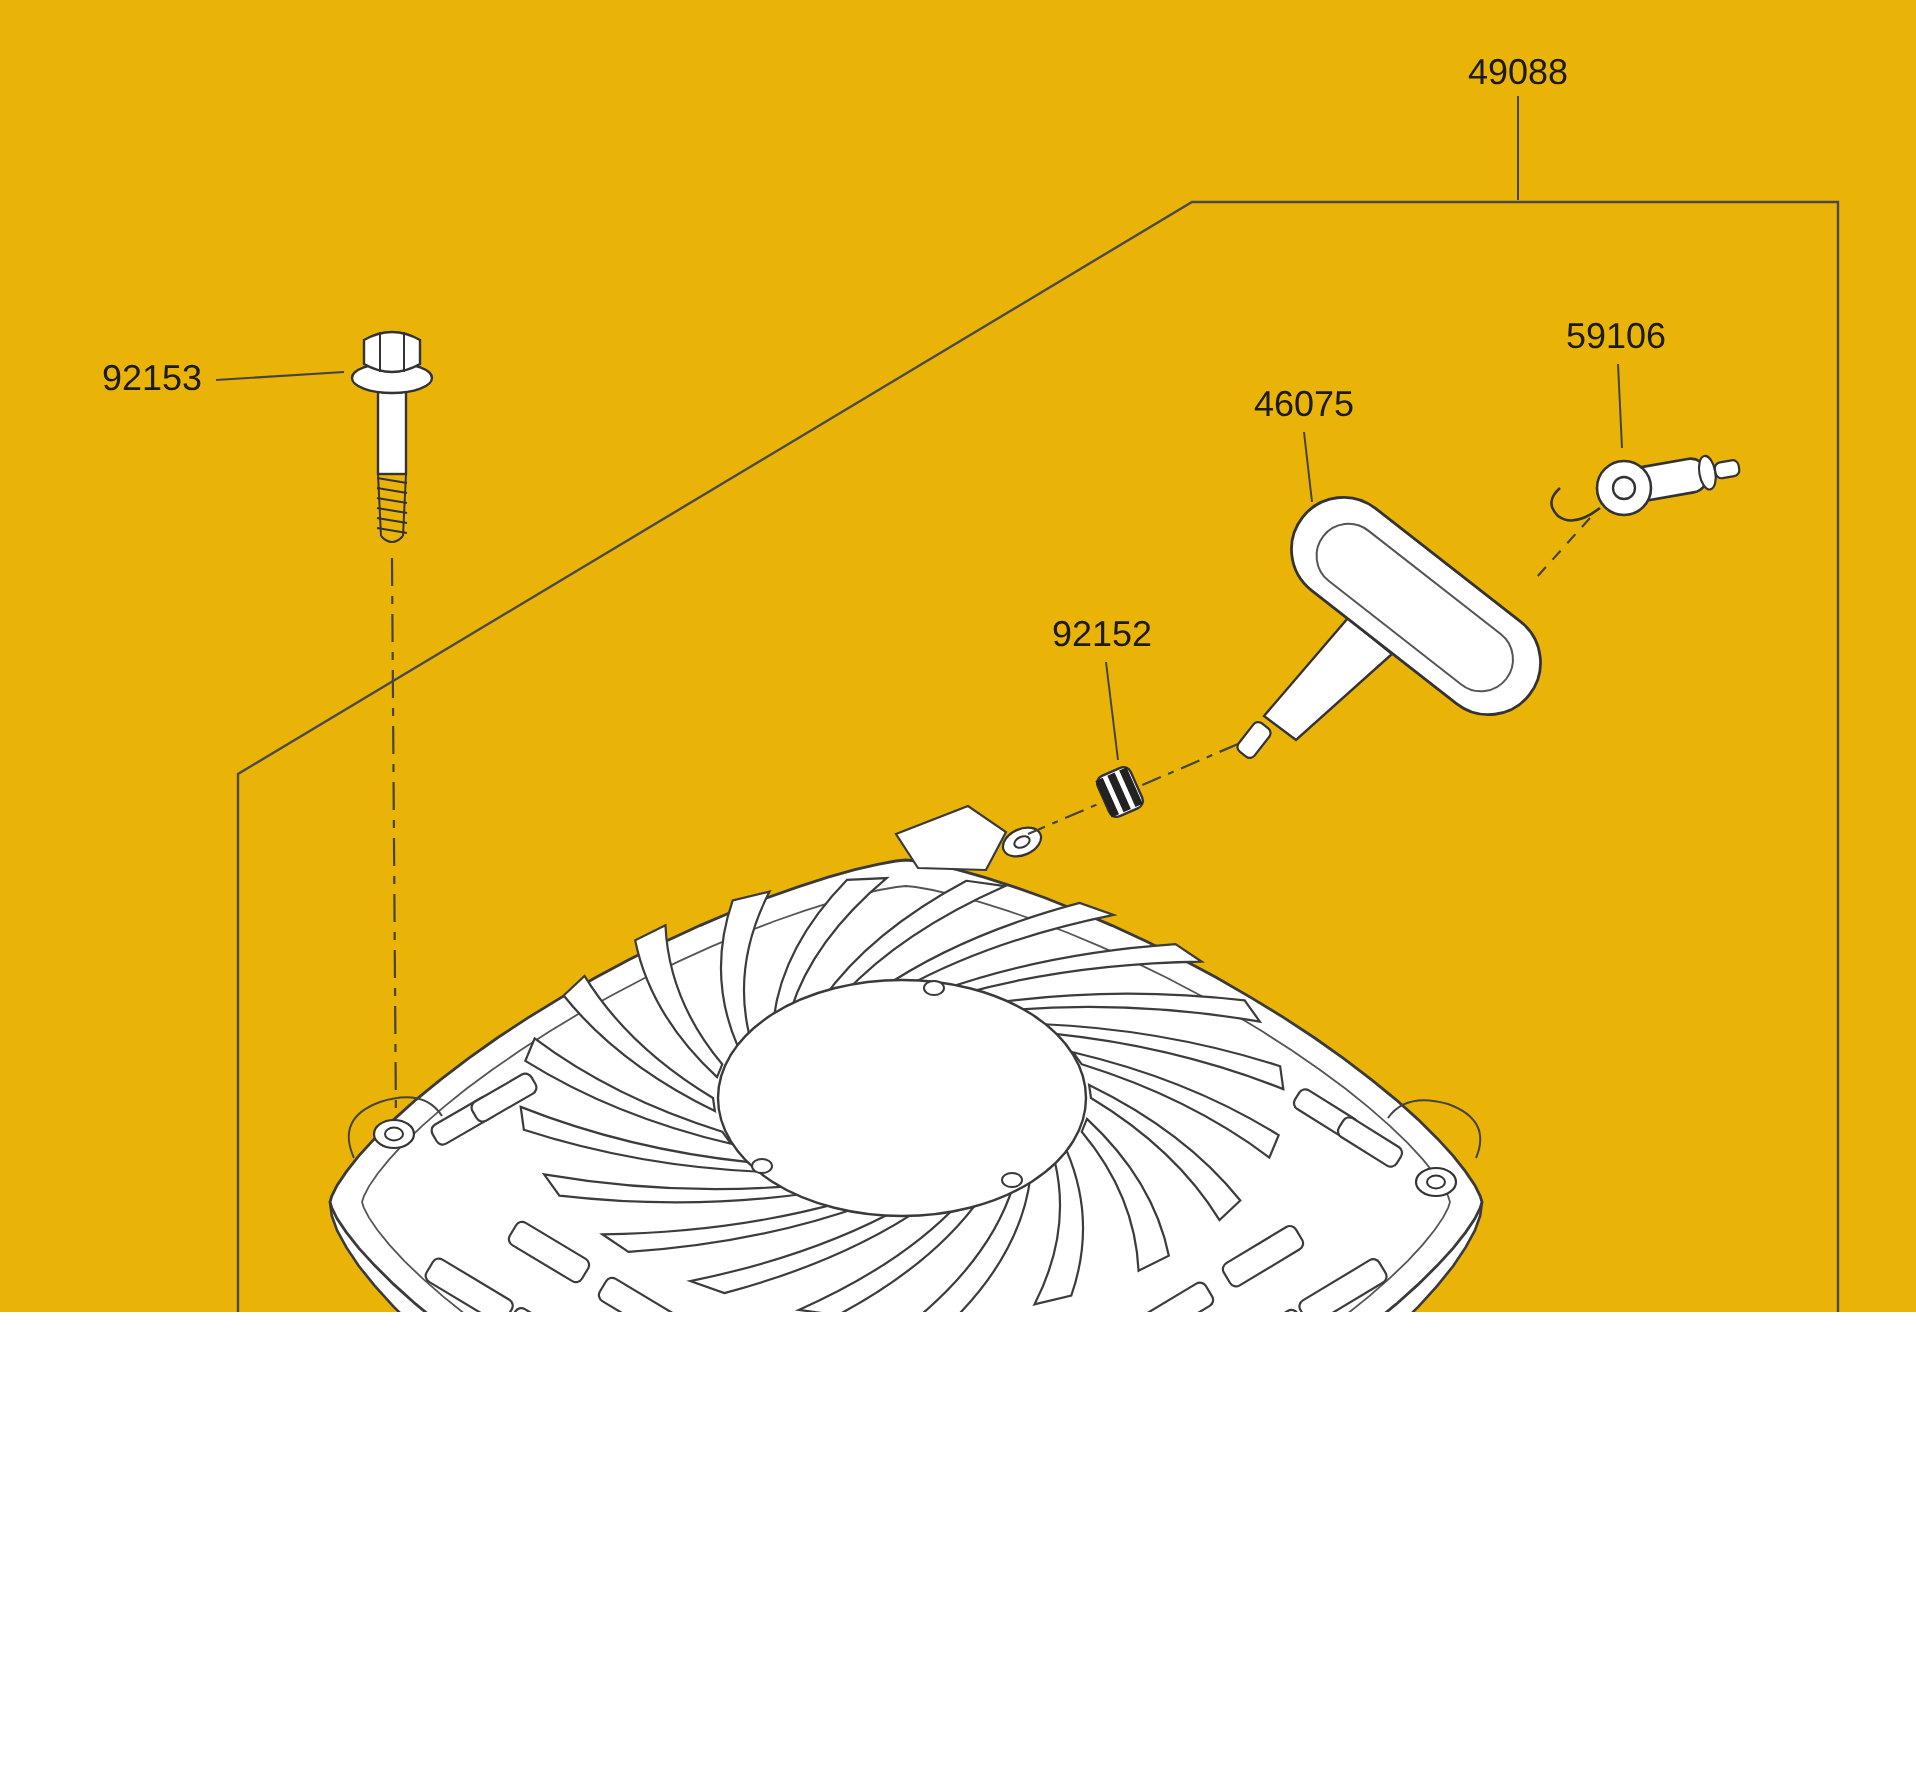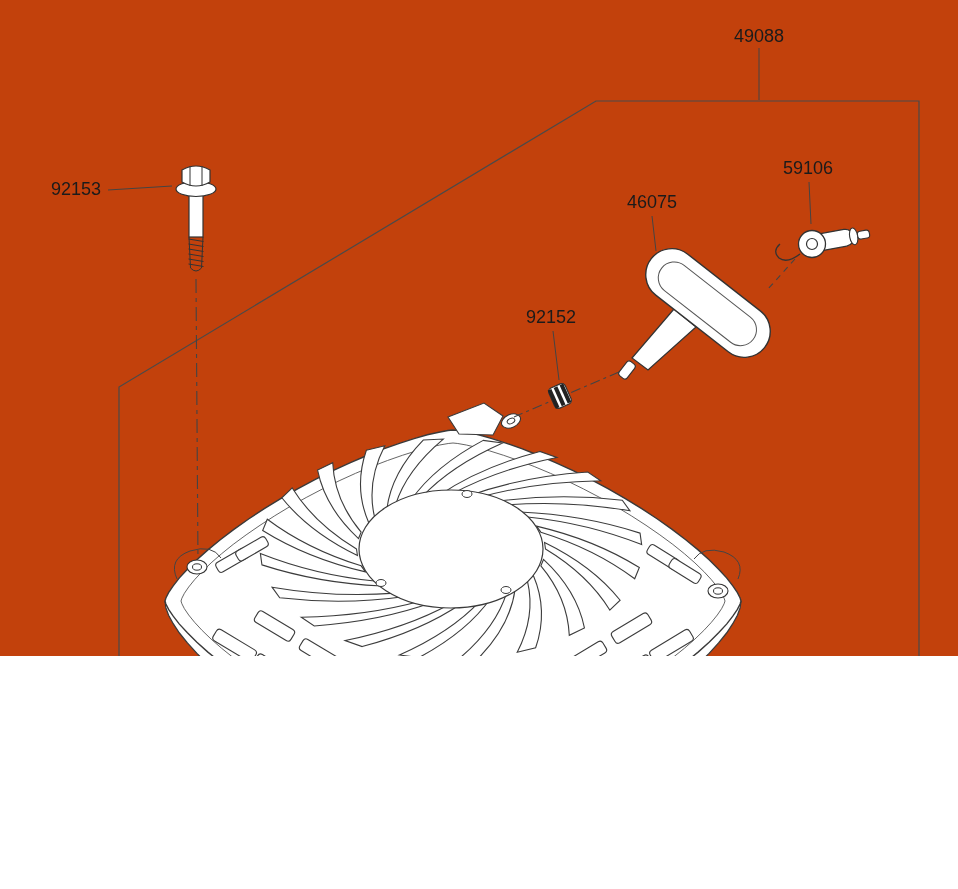--- a/index.html
+++ b/index.html
@@ -1,16 +1,16 @@
 <!DOCTYPE html>
 <html><head>
 <meta charset="utf-8">
 <style>
   html,body{margin:0;padding:0;background:#ffffff;}
-  .stage{width:958px;height:656px;background:#c2410c;position:relative;overflow:hidden;}
+  .stage{width:958px;height:656px;background:#eab308;position:relative;overflow:hidden;}
   svg{display:block;}
   text.part-num{font-family:"Liberation Sans", sans-serif;font-size:18px;fill:#1b1b1b;}
 </style>
 </head>
 <body>
 
 <div class="stage">
 <svg viewBox="0 0 958 889" width="958" height="889">
   <defs>
     <path id="vane" d="M 100 0 Q 145 47 168 112 L 179 94 Q 150 31 99 -12 Z" vector-effect="non-scaling-stroke"></path>

